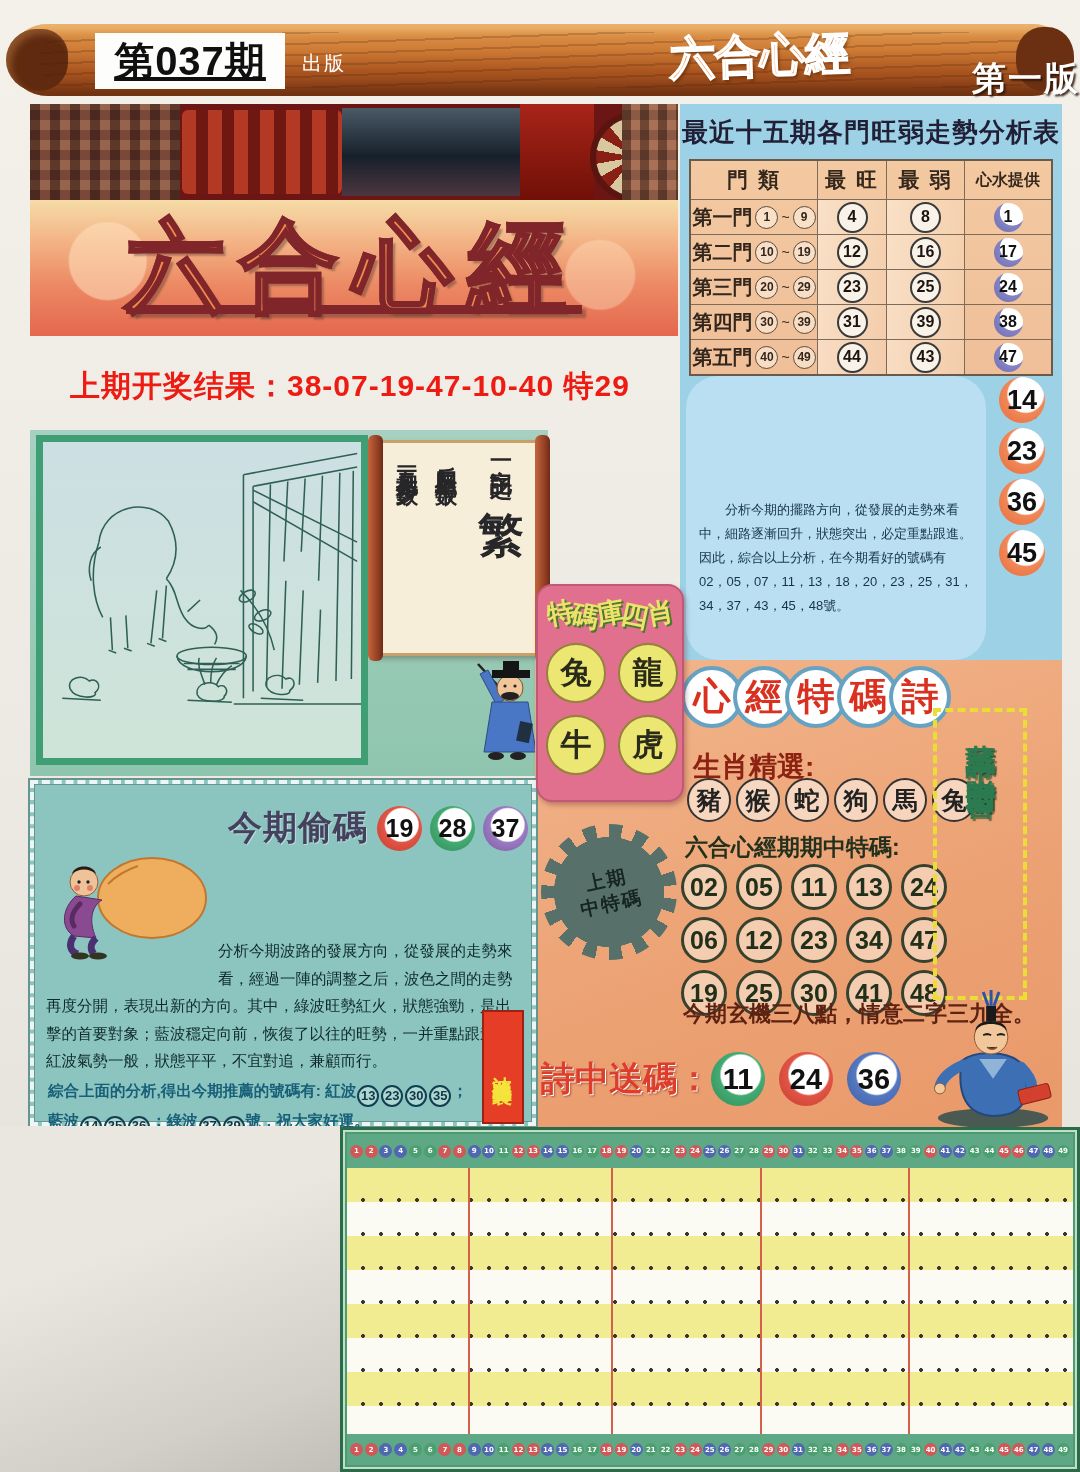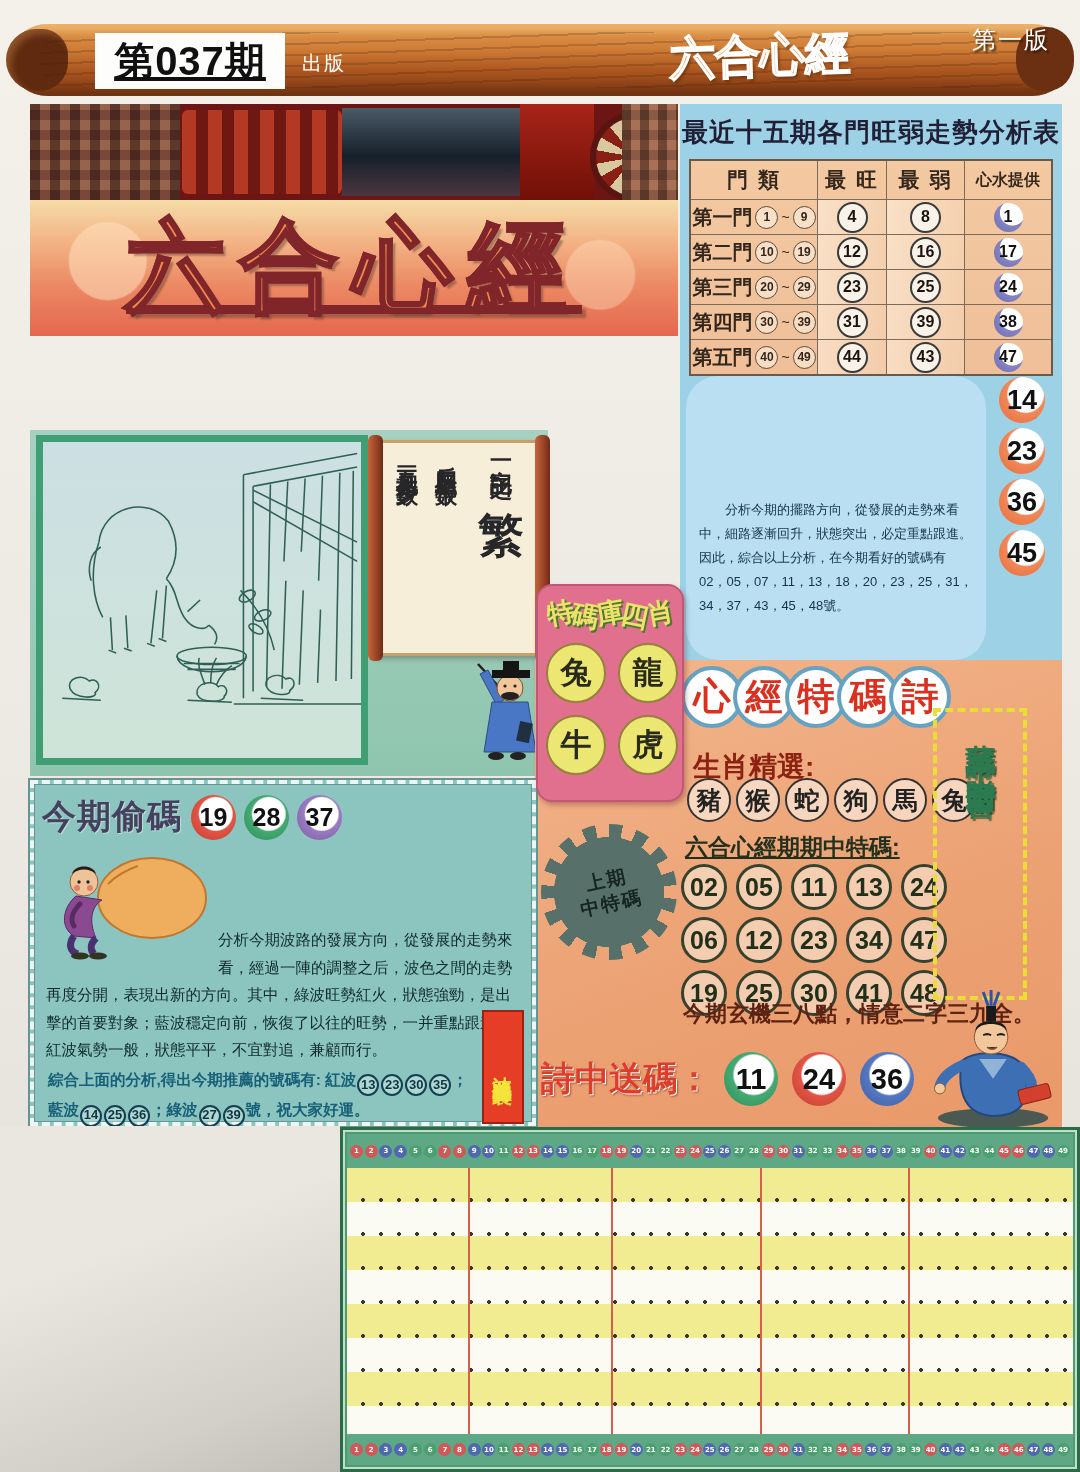--- a/index.html
+++ b/index.html
@@ -17,21 +17,21 @@
     border-radius:50% 42% 46% 50%;box-shadow:inset 5px 5px 7px rgba(255,180,100,.3);}
   .log::after{content:"";position:absolute;right:-6px;top:3px;width:58px;height:64px;background:#6b3012;border-radius:46%;}
   .log-streaks{position:absolute;inset:8px 26px;border-radius:inherit;
     background:repeating-linear-gradient(178deg,transparent 0 9px,rgba(70,30,8,.22) 9px 11px);}
   .issue-box{left:95px;top:33px;width:190px;height:56px;background:#fdfdfb;z-index:2;
     font-size:40px;font-weight:bold;color:#101010;letter-spacing:1px;}
   .publish{left:302px;top:50px;font-size:20px;color:#fff;z-index:2;letter-spacing:2px;}
   .mast-title{left:595px;top:26px;width:330px;text-align:center;z-index:2;transform:rotate(-2deg);
     font-family:"DejaVu Serif",serif;font-weight:bold;font-size:45px;color:#f0913e;
     -webkit-text-stroke:1.5px #ffffff;text-shadow:2px 3px 3px rgba(90,40,5,.6);}
-  .edition{left:972px;top:24px;font-size:24px;font-weight:normal;color:#fff;z-index:2;
+  .edition{left:972px;top:56px;font-size:34px;font-weight:bold;color:#fff;z-index:2;
     text-shadow:2px 2px 2px rgba(40,20,5,.85);letter-spacing:2px;}
 
   
   .collage{left:30px;top:104px;width:648px;height:96px;background:#6b1515;overflow:hidden;}
   .c-grid{left:0;top:0;width:150px;height:96px;
     background:repeating-linear-gradient(0deg,#7a4838 0 10px,#96644c 10px 20px),
     repeating-linear-gradient(90deg,rgba(40,10,5,.45) 0 10px,transparent 10px 20px);background-blend-mode:multiply;}
   .c-lan{left:152px;top:6px;width:160px;height:84px;border-radius:6px;opacity:.85;
     background:repeating-linear-gradient(90deg,#c04028 0 14px,#701810 14px 26px);}
   .c-horse{left:312px;top:4px;width:180px;height:88px;
@@ -127,47 +127,47 @@
   .zodiac-row{left:152px;top:118px;display:flex;gap:5px;}
   .zcircle{width:44px;height:44px;border:2.5px solid #333;border-radius:50%;background:rgba(255,252,245,.55);
     box-sizing:border-box;display:flex;align-items:center;justify-content:center;
     font-family:"DejaVu Serif",serif;font-weight:bold;font-size:25px;color:#222;}
   .starburst{left:6px;top:164px;width:136px;height:136px;border-radius:50%;
     background:radial-gradient(circle,#57706a 0 57%,transparent 57.5%),
       repeating-conic-gradient(#57706a 0 12deg,transparent 12deg 24deg);}
   .star-text{position:absolute;inset:0;display:flex;flex-direction:column;align-items:center;justify-content:center;
     transform:rotate(-12deg);font-family:"DejaVu Serif",serif;font-weight:bold;color:#16251f;line-height:1.25;}
   .star-text span{font-size:19px;letter-spacing:2px;}
-  .special-label{left:150px;top:172px;font-size:23px;font-weight:bold;color:#23301d;text-decoration:underline;}
+  .special-label{left:150px;top:172px;font-size:23px;font-weight:bold;color:#23301d;}
   .special-grid{left:146px;top:204px;display:flex;flex-direction:column;gap:7px;}
   .spec-row{display:flex;gap:9px;}
   .snum{width:46px;height:46px;border:3px solid #37422e;border-radius:50%;box-sizing:border-box;
     background:rgba(252,240,225,.55);display:flex;align-items:center;justify-content:center;
     font-size:25px;font-weight:bold;color:#20301a;}
   .hidden-poem{left:398px;top:48px;width:94px;height:292px;border:4px dashed #eadd35;box-sizing:border-box;
     display:flex;justify-content:center;padding-top:8px;}
   .hp-text{writing-mode:vertical-rl;font-family:"DejaVu Serif",serif;font-weight:bold;font-size:30px;
     color:#2c7a50;letter-spacing:3px;text-shadow:2px 2px 1px rgba(20,60,35,.55);}
   .hp-text .gap{margin-top:24px;}
   .poem-lines{left:148px;top:338px;font-size:22px;font-weight:bold;color:#5e2212;line-height:31px;}
-  .gift-row{left:6px;top:392px;display:flex;align-items:center;gap:13px;}
+  .gift-row{left:6px;top:392px;display:flex;align-items:center;gap:0;}
   .gift-label{font-family:"DejaVu Serif",serif;font-weight:bold;font-size:34px;color:#dd3d2a;
     text-shadow:1px 1px 0 #fff,2px 2px 2px rgba(120,20,10,.5);}
   .gift-ball{width:54px;height:54px;border-radius:50%;display:flex;align-items:center;justify-content:center;
     font-size:29px;font-weight:bold;color:#111;}
   .ball-green{background:radial-gradient(circle at 55% 42%,#ffffff 45%,#44aa72 49%,#2f8a58 100%);}
   .ball-red{background:radial-gradient(circle at 55% 42%,#ffffff 45%,#e05545 49%,#c53a2d 100%);}
   .ball-blue{background:radial-gradient(circle at 55% 42%,#ffffff 45%,#5578c0 49%,#3c5ca3 100%);}
   .ball-purple{background:radial-gradient(circle at 55% 42%,#ffffff 45%,#9a7ac0 49%,#7a58a2 100%);}
   .scholar{right:2px;bottom:0;width:128px;height:148px;}
 
   
   .teal-box{left:30px;top:780px;width:506px;height:346px;background:#8cc5c0;border:4px dashed #ecf6f4;
     box-sizing:border-box;box-shadow:0 0 0 2px #66958f,inset 0 0 0 1px #66958f;}
-  .steal-header{display:flex;align-items:center;gap:9px;padding:10px 4px 0 8px;}
+  .steal-header{display:flex;align-items:center;gap:9px;padding:21px 4px 0 8px;justify-content:flex-end;}
   .steal-title{font-family:"DejaVu Serif",serif;font-size:34px;font-weight:bold;color:#44405e;letter-spacing:1px;
     text-shadow:1px 1px 0 rgba(255,255,255,.4);white-space:nowrap;}
   .steal-ball{width:45px;height:45px;border-radius:50%;display:flex;align-items:center;justify-content:center;
     font-size:25px;font-weight:bold;color:#111;flex:none;}
   .thief{left:12px;top:70px;width:172px;height:106px;}
   .steal-par{margin:86px 10px 0 12px;font-size:15.5px;line-height:1.78;color:#0e2b2b;}
   .indent-spacer{float:left;width:172px;height:30px;}
   .steal-summary{margin:2px 52px 0 14px;font-size:15.5px;line-height:1.75;color:#176078;font-weight:bold;}
   .cnum-t{display:inline-flex;width:22px;height:22px;border:2px solid #124051;border-radius:50%;box-sizing:border-box;
     align-items:center;justify-content:center;font-size:13px;margin:0 1px;vertical-align:-4px;
@@ -213,20 +213,21 @@
     <div class="abs c-horse"></div>
     <div class="abs c-red"></div>
     <div class="abs c-wheel"></div>
     <div class="abs c-rgrid"></div>
   </div>
 
   <div class="abs logo-block">
     <div class="ctr logo-text">六合心經</div>
   </div>
 
+  <div class="abs result-line">上期开奖结果：38-07-19-47-10-40  特29</div>
 
   <div class="abs green-strip">
     <div class="abs draw-box">
       <svg viewBox="0 0 330 320" fill="none" stroke="#2e6054" stroke-width="1.6">
         <path d="M208,30 L208,262 M218,42 L218,255 M208,30 L326,8 M218,42 L326,22"></path>
         <path d="M218,58 L326,120 M218,46 L326,100"></path>
         <path d="M236,40 L232,250 M254,37 L250,120 M252,140 L248,252 M272,34 L268,110 M270,150 L266,248 M290,31 L286,140 M288,170 L285,246 M308,28 L304,244 M322,26 L320,242"></path>
         <path d="M198,268 L330,268"></path>
         <path d="M58,100 C62,62 110,52 130,78 M58,100 C48,130 52,160 62,178 M130,78 C142,100 140,120 128,138"></path>
         <path d="M70,178 L72,212 M86,176 L88,210 M118,150 L112,205 M128,145 L124,200"></path>

